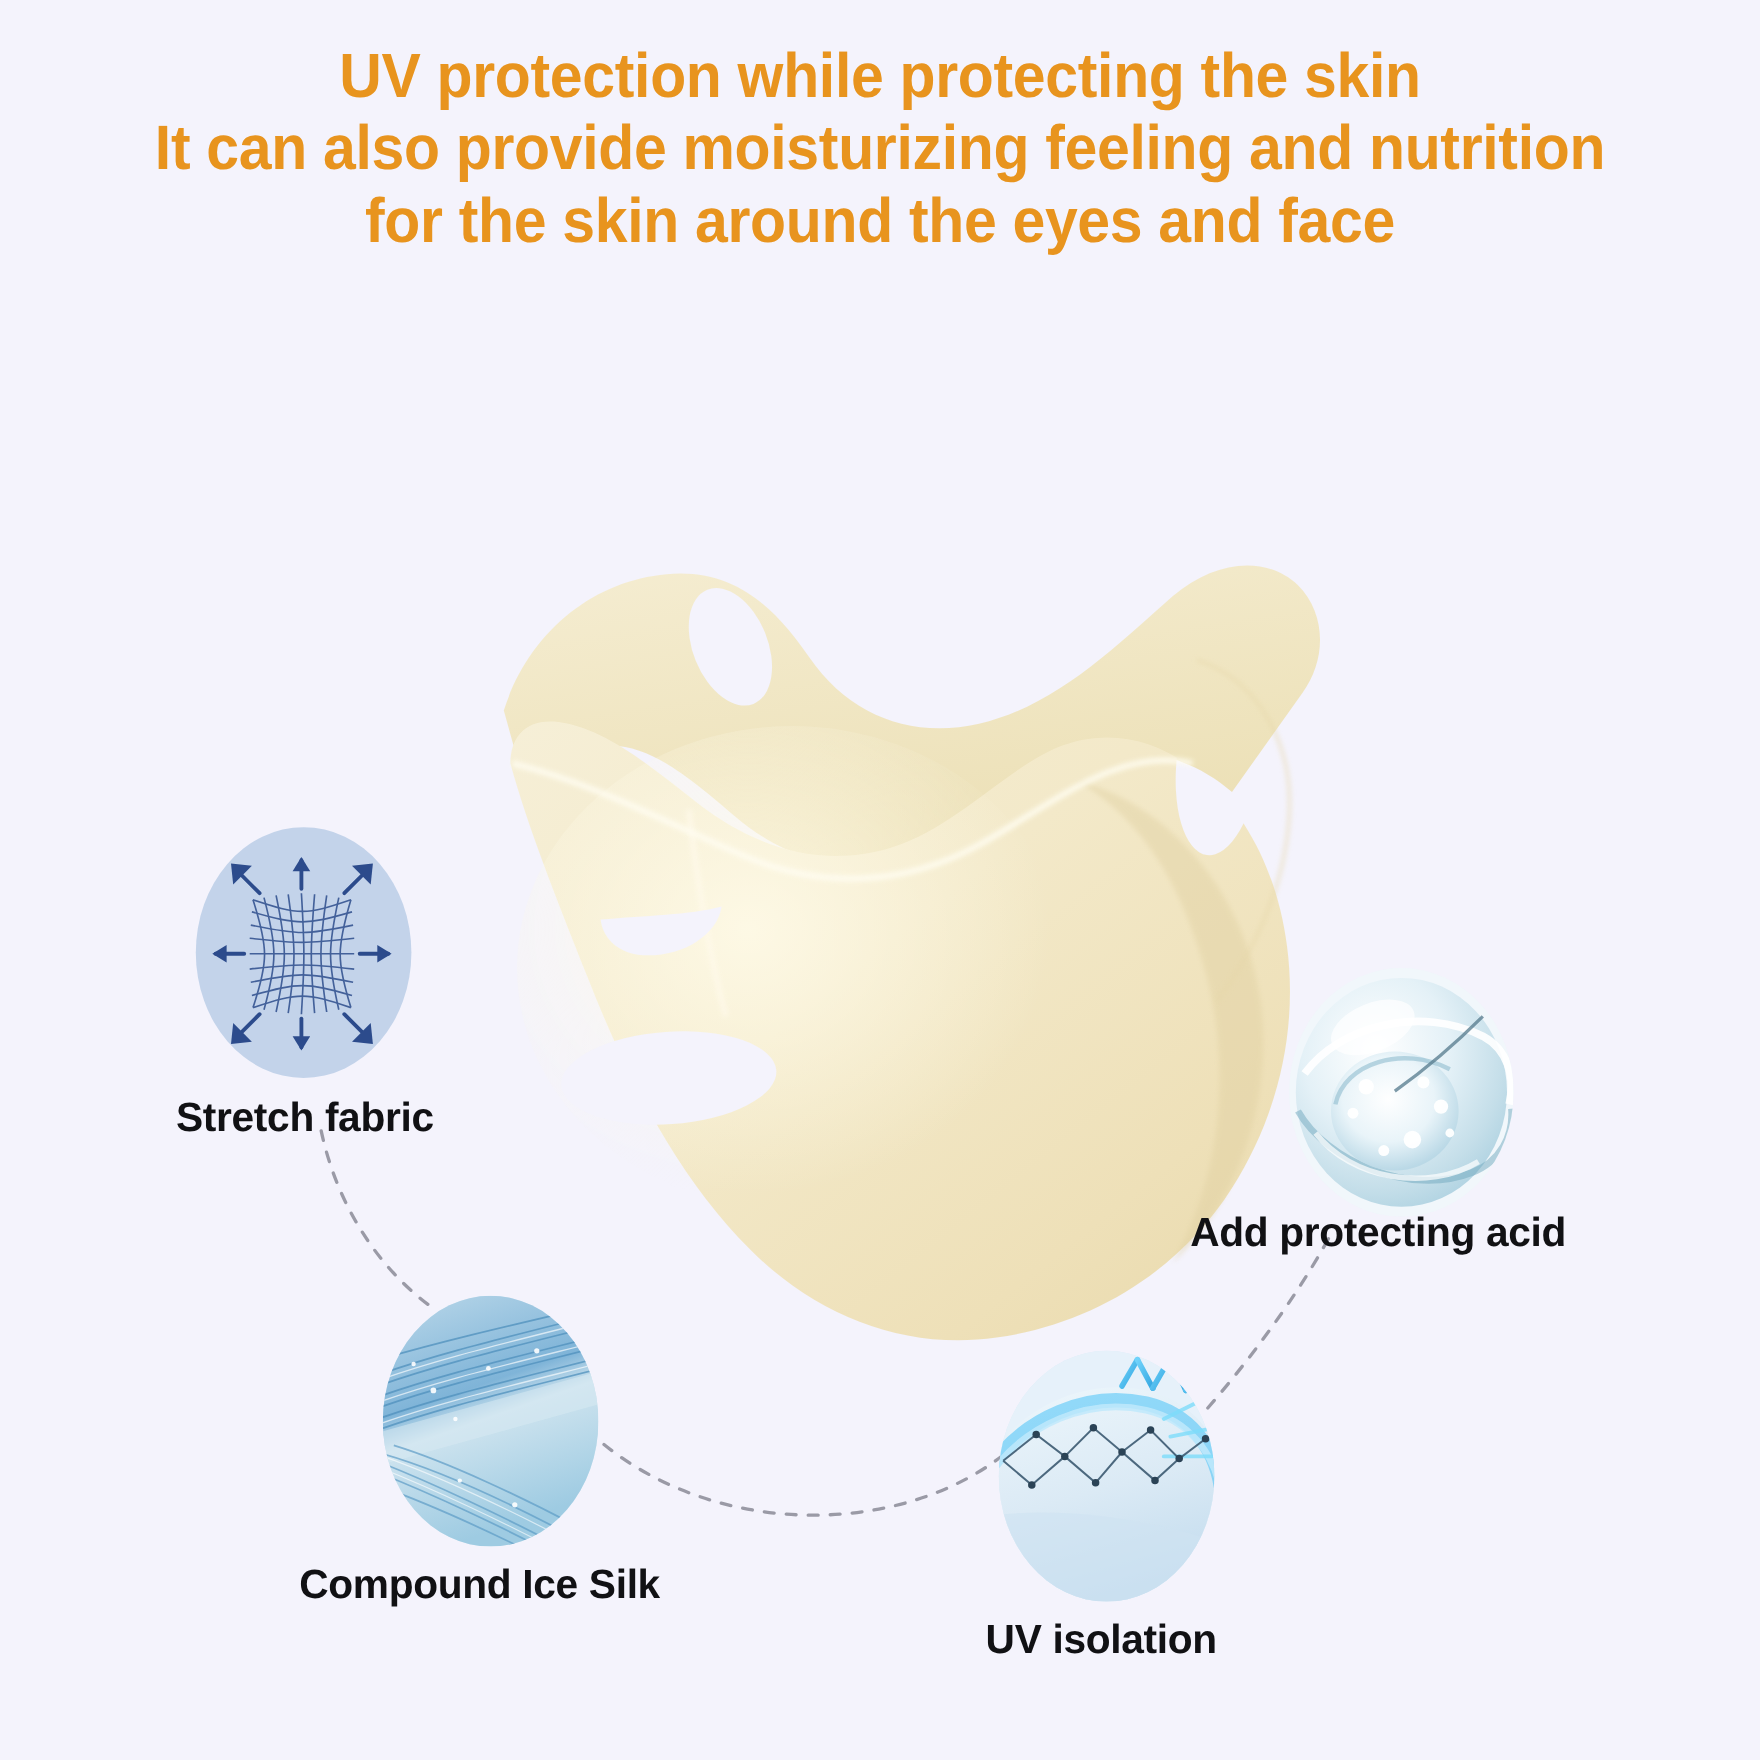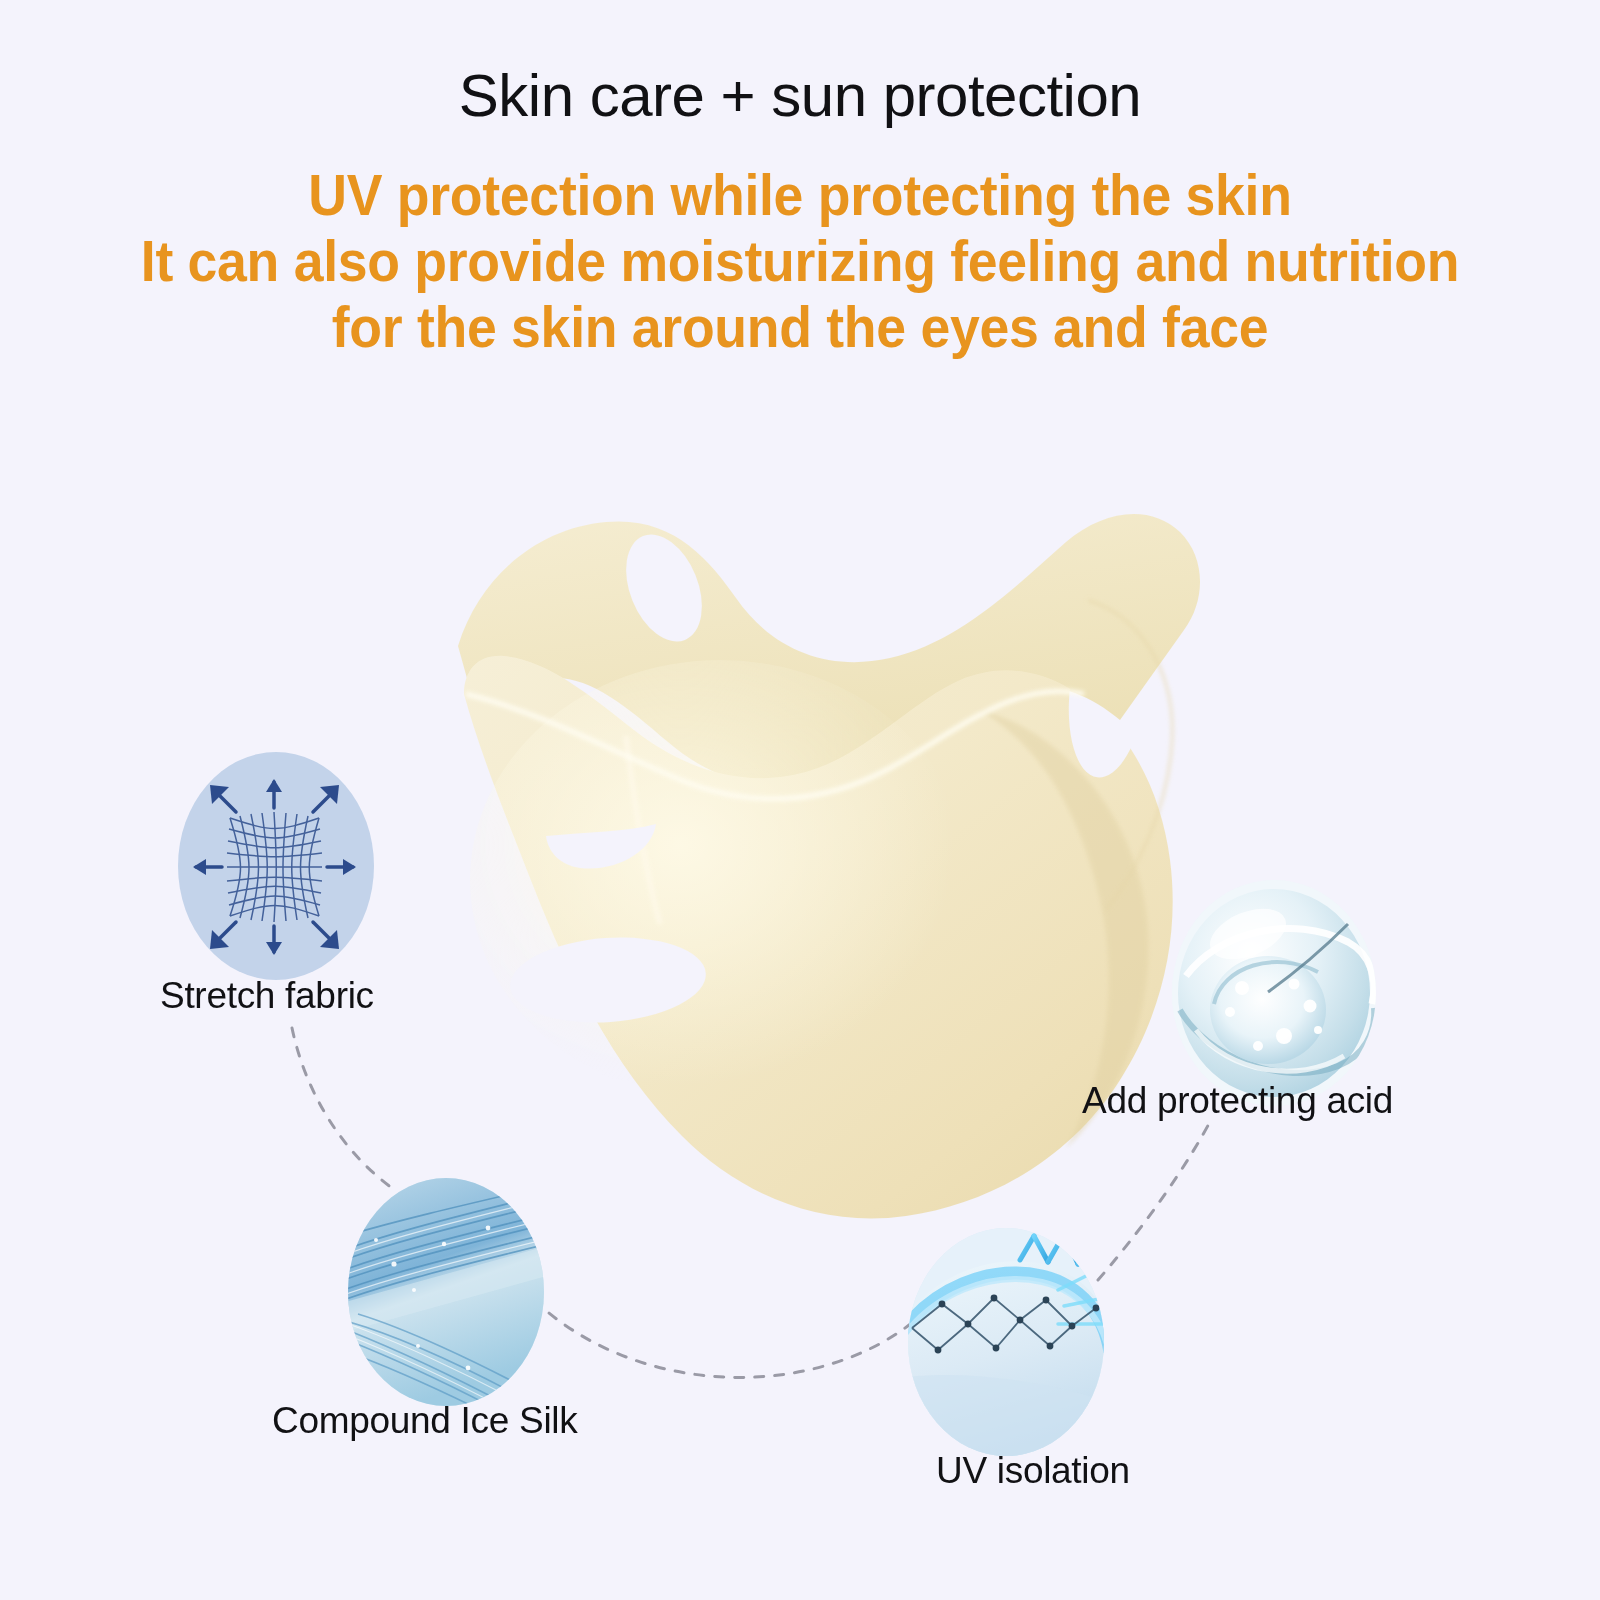--- a/index.html
+++ b/index.html
@@ -46,25 +46,26 @@
 
   
   .feature{position:absolute;}
   .bubble{
     position:absolute;
     border-radius:50%;
     overflow:hidden;
   }
   .f-label{
     position:absolute;
-    font-weight:400;
+    font-weight:700;
     color:#111114;
     font-size:37px;
     white-space:nowrap;
     letter-spacing:-0.3px;
+    margin-top:20px;
   }
 
   
   #bub-stretch{
     left:178px;top:752px;width:196px;height:228px;
     background:#c3d3ea;
   }
   #lbl-stretch{left:160px;top:975px;}
 
   
@@ -72,38 +73,37 @@
     left:348px;top:1178px;width:196px;height:228px;
     background:#dbeaf4;
   }
   #lbl-silk{left:272px;top:1400px;text-align:right;}
 
   
   #bub-uv{
     left:908px;top:1228px;width:196px;height:228px;
     background:#dcebf7;
   }
-  #lbl-uv{left:936px;top:1450px;}
+  #lbl-uv{left:896px;top:1450px;}
 
   
   #bub-ha{
     left:1172px;top:880px;width:204px;height:226px;
     background:#eef5fa;
   }
   #lbl-ha{left:1082px;top:1080px;}
 
   .connectors{position:absolute;inset:0;pointer-events:none;}
 </style>
 </head>
 <body>
 
 <div class="stage">
 
   <div class="headline">
-    <div class="h-line1">Skin care + sun protection</div>
     <div class="h-sub">
       <div>UV protection while protecting the skin</div>
       <div>It can also provide moisturizing feeling and nutrition</div>
       <div>for the skin around the eyes and face</div>
     </div>
   </div>
 
   <svg class="connectors" width="1600" height="1600" viewBox="0 0 1600 1600">
     <g fill="none" stroke="#9a9aa6" stroke-width="3" stroke-dasharray="9 11" stroke-linecap="round">
 

